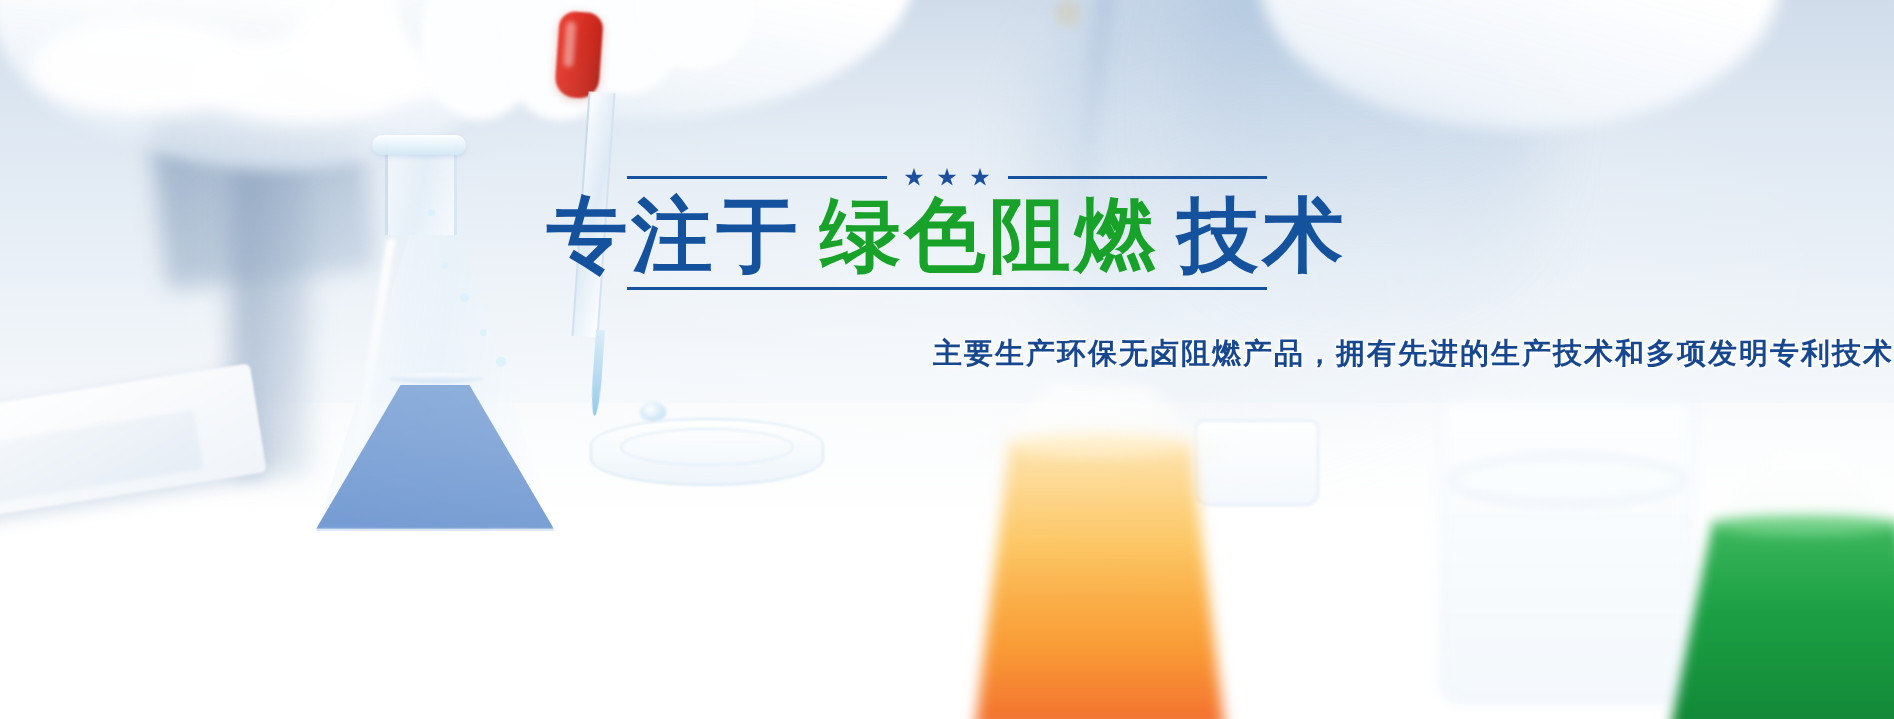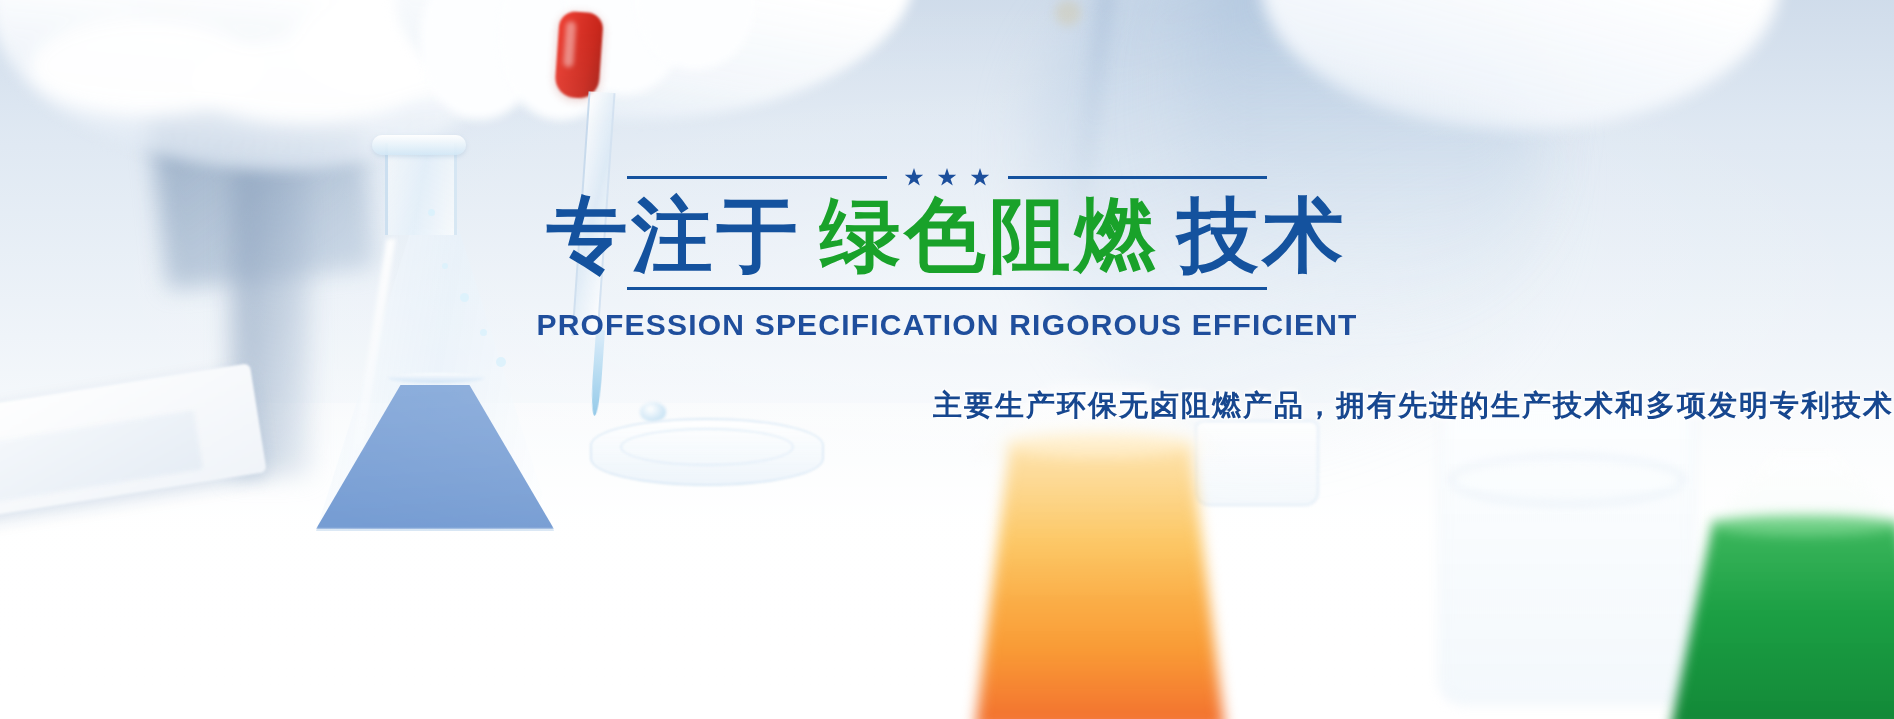--- a/index.html
+++ b/index.html
@@ -433,18 +433,17 @@
         <span class="star"></span>
         <span class="star"></span>
       </span>
       <span class="rule-line"></span>
     </div>
 
     <h1 class="headline"><span class="hl-blue">专注于</span><span class="hl-sp"></span><span class="hl-green">绿色阻燃</span><span class="hl-sp"></span><span class="hl-blue">技术</span></h1>
 
     <div class="rule-bottom"></div>
 
-    <div class="subtitle-en">PROFESSION SPECIFICATION RIGOROUS EFFICIENT</div>
 
     <div class="tagline-cn">主要生产环保无卤阻燃产品，拥有先进的生产技术和多项发明专利技术</div>
 
   </div>
 </div>
 
 </body></html>

